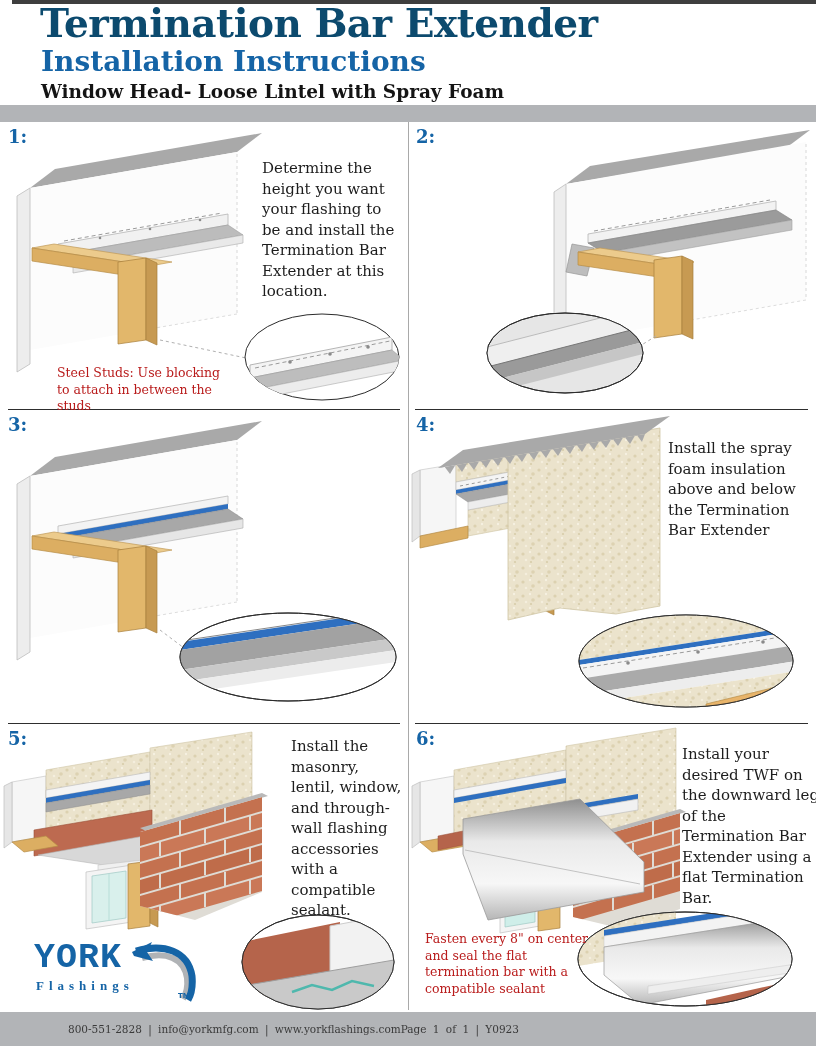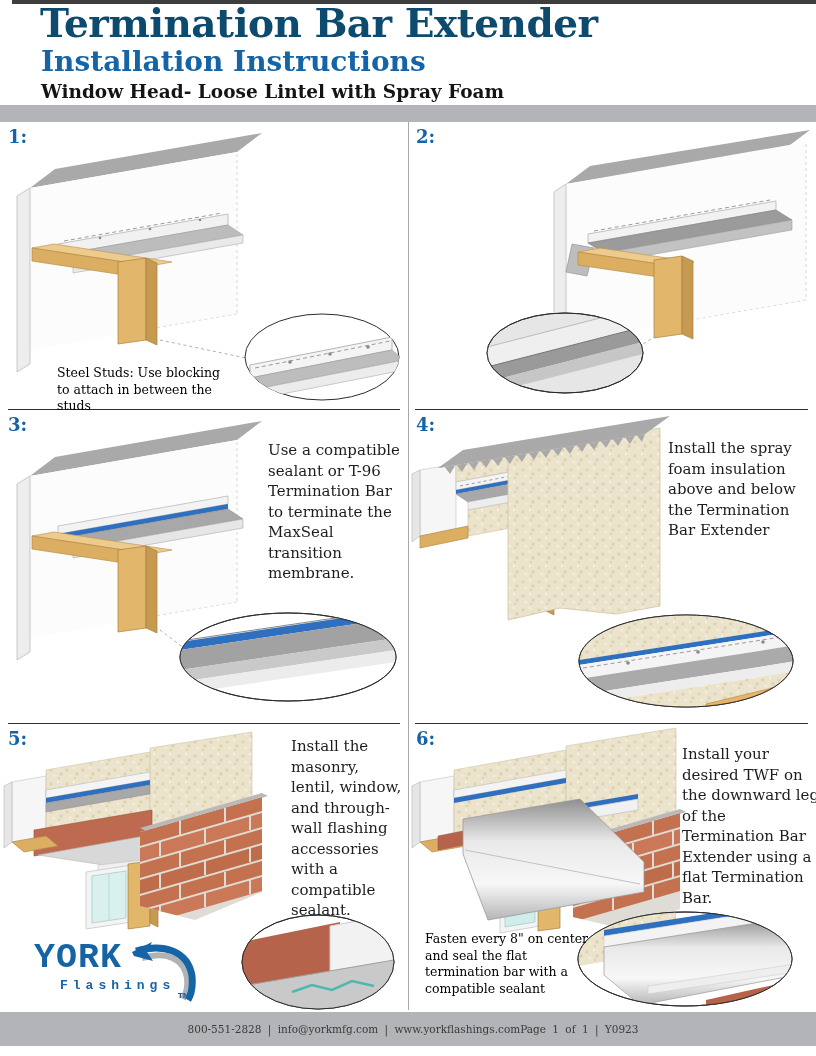--- a/index.html
+++ b/index.html
@@ -29,42 +29,42 @@
   #p2{left:408px;top:122px;height:287px;}
   #p3{left:0;top:410px;height:313px;}
   #p4{left:408px;top:410px;height:313px;}
   #p5{left:0;top:724px;height:286px;}
   #p6{left:408px;top:724px;height:286px;}
 
   .illo{position:absolute;left:0;top:0;}
 
   .stepnum{position:absolute;left:8px;top:4px;font-size:18px;font-weight:700;color:#1564a6;}
   .steptext{position:absolute;font-size:15px;line-height:20.5px;color:#1d1d1d;}
-  .stepnote{position:absolute;font-size:12.5px;line-height:16.5px;color:#000000;}
+  .stepnote{position:absolute;font-size:12.5px;line-height:16.5px;color:#b91c1c;}
 
   #p1 .steptext{left:262px;top:36px;width:140px;}
   #p2 .steptext{left:9px;top:32px;width:152px;}
   #p3 .steptext{left:268px;top:30px;width:140px;}
   #p4 .steptext{left:260px;top:28px;width:146px;}
   #p5 .steptext{left:291px;top:12px;width:114px;}
   #p6 .steptext{left:274px;top:20px;width:138px;}
   #p1 .stepnote{left:57px;top:243px;width:172px;}
   #p6 .stepnote{left:17px;top:207px;width:168px;}
 
   .logo{position:absolute;left:30px;top:940px;width:170px;height:68px;}
   .logo-york{position:absolute;left:4px;top:0;font-family:Liberation Mono, monospace;
              font-weight:800;font-size:35px;line-height:36px;letter-spacing:1px;color:#1564a6;}
-  .logo-flash{position:absolute;left:6px;top:38px;font-family:Liberation Mono, monospace;
-             font-weight:700;font-size:13px;letter-spacing:5px;color:#1564a6;margin-left:24px;}
+  .logo-flash{position:absolute;left:6px;top:38px;font-family:Liberation Serif, serif;
+             font-weight:700;font-size:13px;letter-spacing:5px;color:#1564a6;}
   .logo-swoosh{position:absolute;left:102px;top:2px;}
   .logo-tm{position:absolute;left:148px;top:52px;font-family:"DejaVu Sans",sans-serif;
              font-size:7px;color:#1564a6;font-weight:700;}
 
   .footer{position:absolute;left:0;top:1012px;width:816px;height:34px;background:#b2b4b7;
-          display:flex;align-items:center;justify-content:center;
+          display:flex;align-items:center;justify-content:flex-start;
           padding:0 58px 0 68px;box-sizing:border-box;}
   .footer div{font-size:10.5px;color:#3a3a3a;word-spacing:3px;}
 </style>
 </head>
 <body>
 
 <svg width="0" height="0" style="position:absolute" aria-hidden="true">
   <defs>
     <pattern id="foam" width="16" height="14" patternUnits="userSpaceOnUse">
       <rect width="16" height="14" fill="#ebe3cc"></rect>
@@ -129,20 +129,21 @@
       <polygon points="250,243 392,215 392,228 250,256" fill="#f4f4f4" stroke="#b5b5b5"></polygon>
       <line x1="255" y1="246" x2="390" y2="219" stroke="#9a9a9a" stroke-dasharray="4,3"></line>
       <circle cx="290" cy="240" r="1.8" fill="#8a8a8a"></circle>
         <circle cx="330" cy="232" r="1.8" fill="#8a8a8a"></circle>
         <circle cx="368" cy="225" r="1.8" fill="#8a8a8a"></circle>
       <polygon points="250,256 392,228 404,238 262,266" fill="#bdbdbd" stroke="#9e9e9e" stroke-width="0.6"></polygon>
       <polygon points="262,266 404,238 404,248 262,276" fill="#ececec" stroke="#ababab" stroke-width="0.6"></polygon>
     </g>
   </svg>
   <span class="stepnum">1:</span>
+  <div class="steptext">Determine the height you want your flashing to be and install the Termination Bar Extender at this location.</div>
   <div class="stepnote">Steel Studs: Use blocking to attach in between the studs</div>
 </section>
 
 <section class="panel" id="p2">
   <svg class="illo" width="408" height="287" viewBox="0 0 408 287">
     <defs>
         <clipPath id="ce2">
           <ellipse cx="157" cy="231" rx="78" ry="40"></ellipse>
         </clipPath>
       </defs>
@@ -206,21 +207,20 @@
       <polygon points="180,231 396,199 396,240 180,272" fill="#f5f5f5"></polygon>
       <line x1="180" y1="231" x2="396" y2="199" stroke="#888888"></line>
       <polygon points="180,232 396,200 396,208 180,240" fill="#2e6fc0"></polygon>
       <polygon points="180,240 396,208 396,228 180,260" fill="#a2a2a2"></polygon>
       <polygon points="180,260 396,228 396,240 180,272" fill="#c9c9c9"></polygon>
       <polygon points="180,272 396,240 396,252 180,284" fill="#ececec"></polygon>
     </g>
     <ellipse cx="288" cy="247" rx="108" ry="44" fill="none" stroke="#2c2c2c"></ellipse>
   </svg>
   <span class="stepnum">3:</span>
-  <div class="steptext">Use a compatible sealant or T-96 Termination Bar to terminate the MaxSeal transition membrane.</div>
 </section>
 
 <section class="panel" id="p4">
   <svg class="illo" width="408" height="313" viewBox="0 0 408 313">
     <defs>
         <clipPath id="ce4">
           <ellipse cx="278" cy="251" rx="107" ry="46"></ellipse>
         </clipPath>
       </defs>
 

